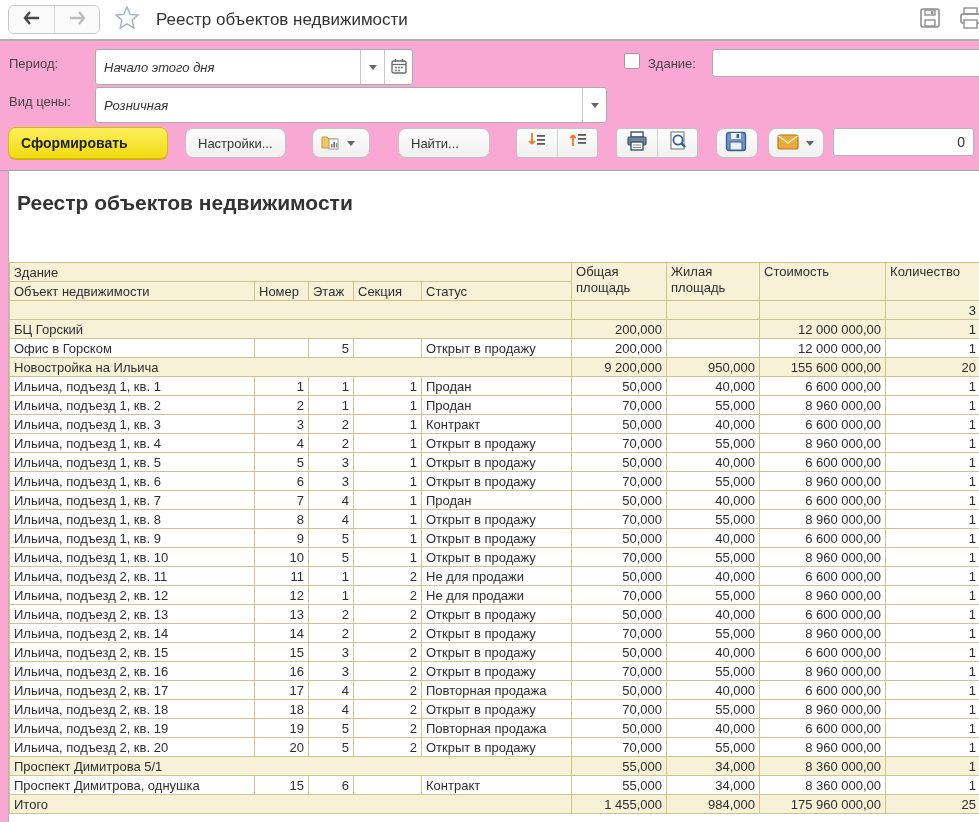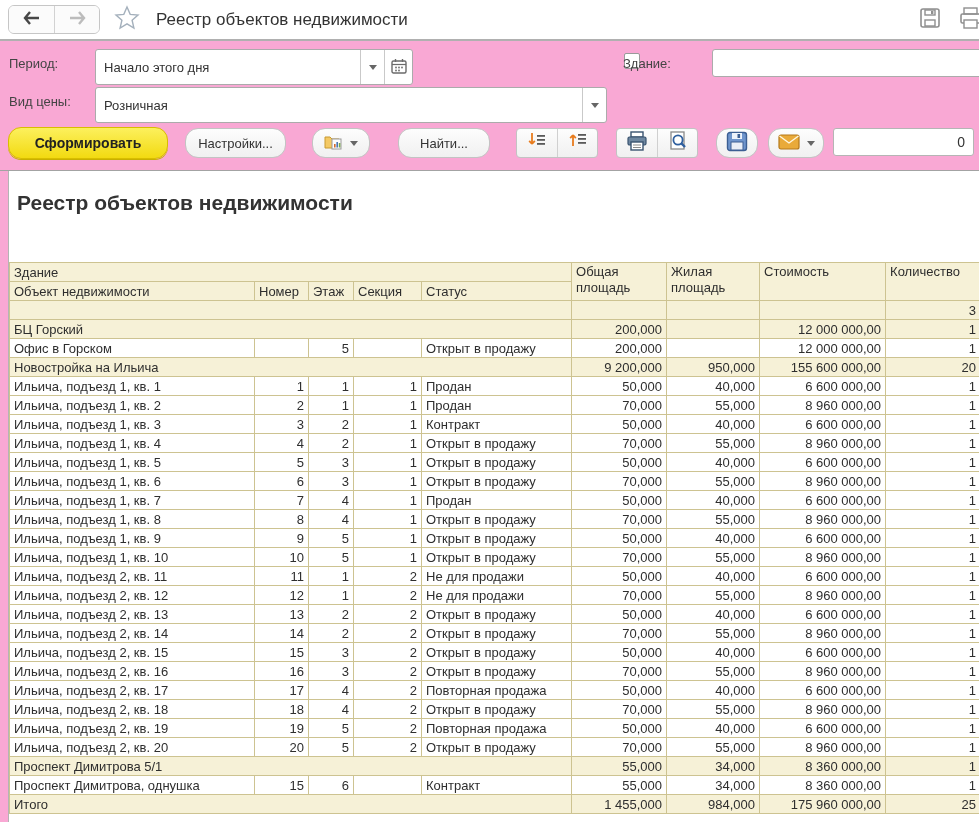--- a/index.html
+++ b/index.html
@@ -14,30 +14,30 @@
   .nav-btn { width:45px; height:27px; display:flex; align-items:center; justify-content:center; cursor:pointer; background:#fbfbfb; }
   .nav-btn + .nav-btn { border-left:1px solid #d2d2d2; }
   .star { margin-left:14px; display:flex; align-items:center; }
   .win-title { margin-left:16px; font-size:17px; color:#333; }
   .hdr-spacer { flex:1; }
   .hdr-icon { margin-left:18px; display:flex; align-items:center; }
 
   
   .lbl { position:absolute; font-size:13px; color:#444; }
   .combo { position:absolute; height:36px; background:#fff; border:1px solid #ababab; border-radius:3px;
-    display:flex; align-items:center; font-size:13px; }
+    display:flex; align-items:center; font-size:13px;font-style:italic; }
   .combo .val { flex:1; padding:0 8px; white-space:nowrap; overflow:hidden; }
   .combo .seg { width:24px; align-self:stretch; border-left:1px solid #c9c9c9; display:flex; align-items:center; justify-content:center; cursor:pointer; }
   .arrow-down { width:0; height:0; border-left:4px solid transparent; border-right:4px solid transparent; border-top:5px solid #666; }
   .txt-input { position:absolute; height:28px; background:#fff; border:1px solid #ababab; border-radius:3px; font-size:13px; padding:0 6px; font-family:"Liberation Sans",sans-serif; }
   .checkbox { position:absolute; width:16px; height:16px; border:1px solid #9a9a9a; border-radius:2px; background:#fff; cursor:pointer; }
 
   
   .btn { position:absolute; height:30px; background:linear-gradient(#fdfdfd,#f0f0f0); border:1px solid #c3c3c3;
-    border-radius:13px; font-size:13px; color:#333; display:flex; align-items:center; justify-content:center; cursor:pointer; padding:0 12px; }
+    border-radius:8px; font-size:13px; color:#333; display:flex; align-items:center; cursor:pointer; padding:0 12px; }
   .btn-primary { height:32px; background:linear-gradient(#fcf05d,#f2da11); border:1px solid #d8bd00;
     font-weight:bold; font-size:14px; color:#222; box-shadow:0 1px 0 #c9b000; }
   .btn-group { position:absolute; display:flex; border:1px solid #c3c3c3; border-radius:4px; overflow:hidden; background:linear-gradient(#fdfdfd,#f0f0f0); }
   .btn-group .gbtn { width:40px; height:28px; display:flex; align-items:center; justify-content:center; cursor:pointer; }
   .btn-group .gbtn + .gbtn { border-left:1px solid #d0d0d0; }
   .icon-btn { padding:0 8px; }
   .num-input { position:absolute; height:28px; border:1px solid #b5b5b5; border-radius:3px; background:#fff;
     font-size:14px; text-align:right; padding:0 8px; display:flex; align-items:center; justify-content:flex-end; }
 
   .sep-line { position:absolute; left:0; top:170px; width:979px; height:1px; background:#a3a3a3; }
@@ -124,21 +124,21 @@
             <circle cx="5" cy="9.5" r="0.9" fill="#6b6b6b"></circle>
             <circle cx="8" cy="9.5" r="0.9" fill="#6b6b6b"></circle>
             <circle cx="11" cy="9.5" r="0.9" fill="#6b6b6b"></circle>
             <circle cx="5" cy="12.5" r="0.9" fill="#6b6b6b"></circle>
             <circle cx="8" cy="12.5" r="0.9" fill="#6b6b6b"></circle>
           </svg>
       </span>
     </div>
   </div>
   <div class="checkbox" style="left:624px; top:53px;"></div>
-  <div class="lbl" style="left:623px; top:56px;">Здание:</div>
+  <div class="lbl" style="left:648px; top:56px;">Здание:</div>
   <input class="txt-input" style="left: 712px; top: 49px; width: 272px;" value="">
 
   <div class="lbl" style="left:9px; top:94px;">Вид цены:</div>
   <div class="combo" style="left:95px; top:87px; width:512px;">
     <div class="val">Розничная</div>
     <div class="seg">
         <span class="arrow-down"></span>
       </div>
   </div>
 

